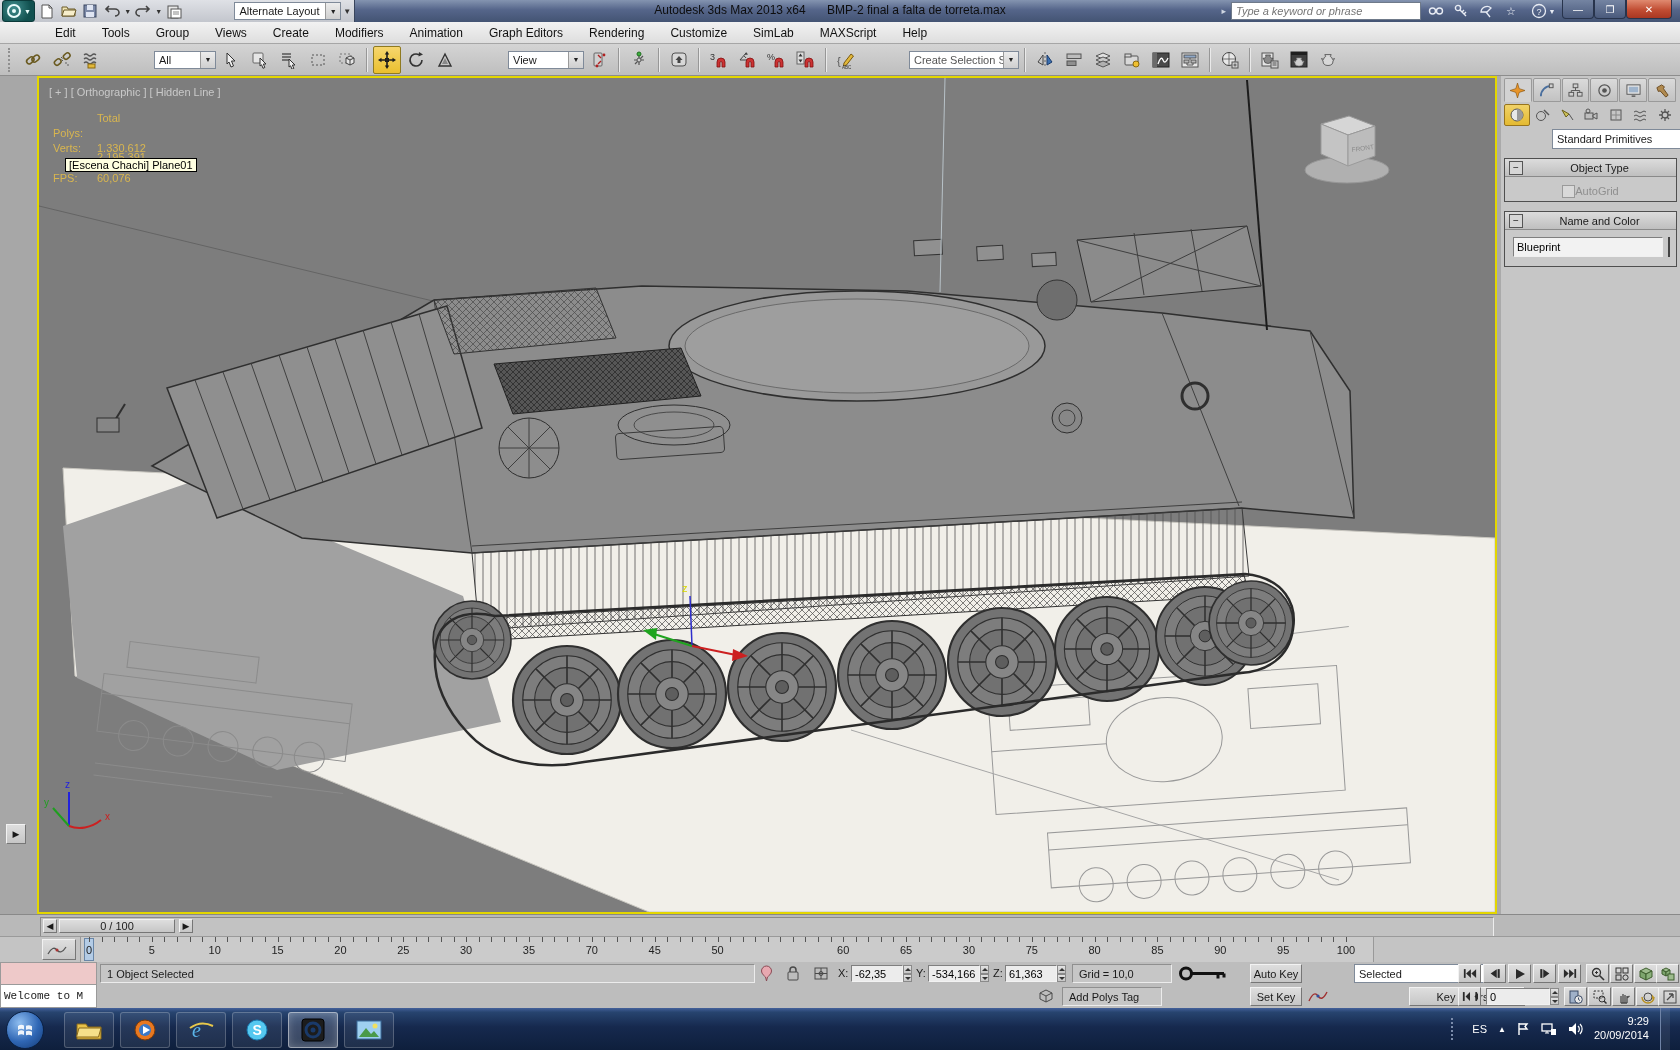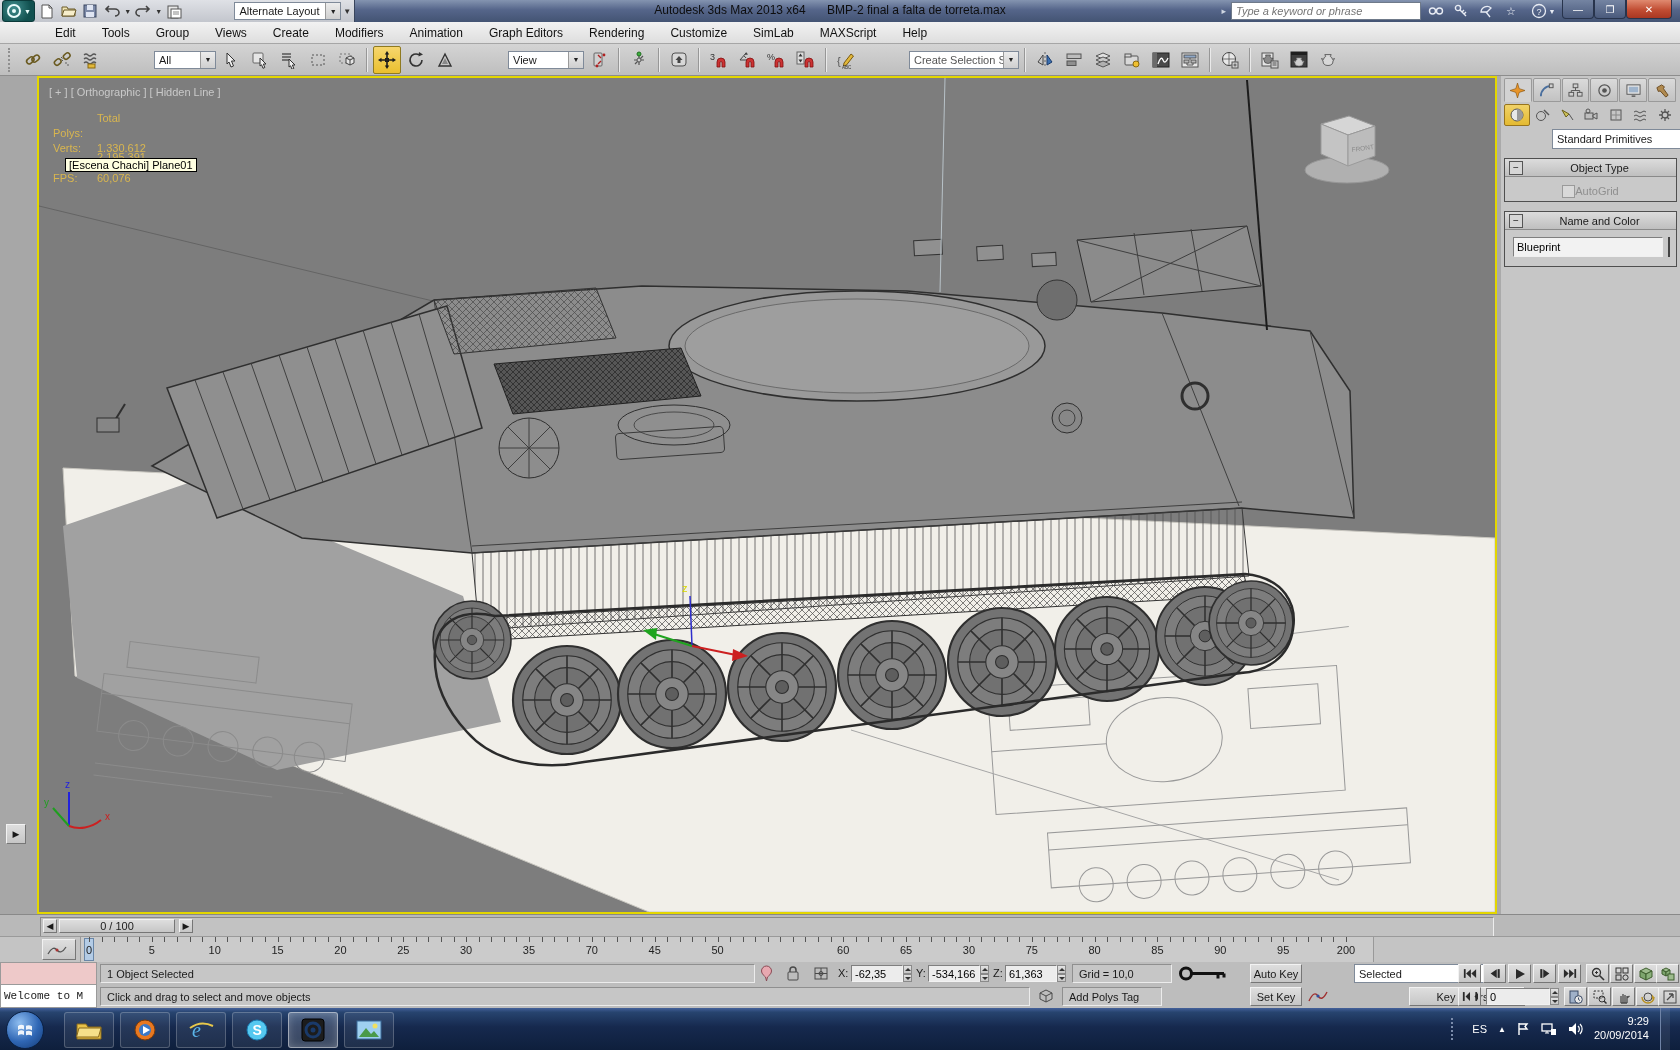--- a/index.html
+++ b/index.html
@@ -869,21 +869,21 @@
         <div class="tick-label" style="left: 636.5px;">50</div>
         <div class="tick-label" style="left: 699.35px; margin-top: 41px;">55</div>
         <div class="tick-label" style="left: 762.2px;">60</div>
         <div class="tick-label" style="left: 825.05px;">65</div>
         <div class="tick-label" style="left: 887.9px;">30</div>
         <div class="tick-label" style="left: 950.75px;">75</div>
         <div class="tick-label" style="left: 1013.6px;">80</div>
         <div class="tick-label" style="left: 1076.45px;">85</div>
         <div class="tick-label" style="left: 1139.3px;">90</div>
         <div class="tick-label" style="left: 1202.15px;">95</div>
-        <div class="tick-label" style="left: 1265px;">200</div>
+        <div class="tick-label" style="left: 1265px;">100</div>
       </div>
   </div>
 
   <div id="status1">
     <div class="statfield" style="left:100px;width:655px;">
       <span>1 Object Selected</span>
     </div>
     <div class="abs" style="left:760px;top:3px;">
       <svg width="13" height="17" viewBox="0 0 13 17">
           <path d="M6.5 1 a5 5 0 0 1 5 5 c0 3 -3 5 -4 6 l-1 4 -1 -4 c-1 -1 -4 -3 -4 -6 a5 5 0 0 1 5 -5z" fill="#e8a8b0" stroke="#8a4a55"></path>
@@ -993,23 +993,20 @@
       <svg width="14" height="14" viewBox="0 0 14 14">
           <polygon points="5,1 9,3 5,5 1,3" fill="#9dbb8d" stroke="#3f5f2f"></polygon>
           <polygon points="1,3 5,5 5,9 1,7" fill="#7da56d" stroke="#3f5f2f"></polygon>
           <polygon points="9,3 5,5 5,9 9,7" fill="#8bb17b" stroke="#3f5f2f"></polygon>
           <rect x="7" y="7" width="6" height="6" fill="#9dbb8d" stroke="#3f5f2f"></rect>
         </svg>
     </div>
   </div>
 
   <div id="status2">
-    <div class="statfield" style="left:100px;width:930px;">
-      <span>Click and drag to select and move objects</span>
-    </div>
     <div class="abs" style="left:1038px;top:4px;">
       <svg width="16" height="15" viewBox="0 0 16 15">
           <path d="M8 1 l6 3 -6 3 -6 -3z M2 4 v6 l6 3 6 -3 V4 M8 7 v6" fill="none" stroke="#4a4a4a"></path>
         </svg>
     </div>
     <div class="statfield" style="left:1062px;width:100px;">
       <span>Add Polys Tag</span>
     </div>
     <div class="sbtn raised" style="left:1250px;width:52px;">
       <span>Set Key</span>

